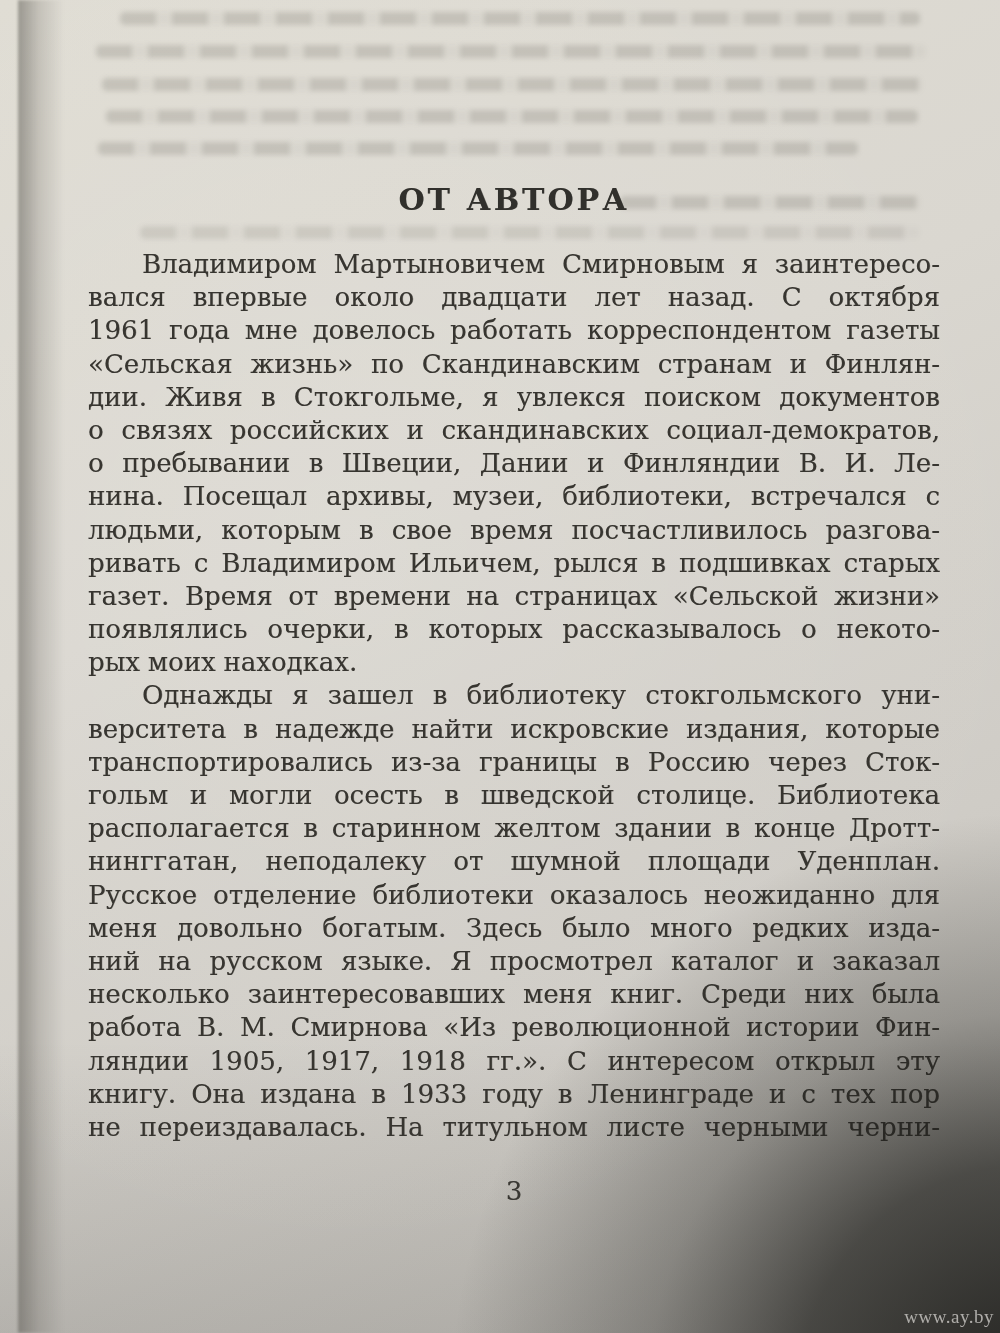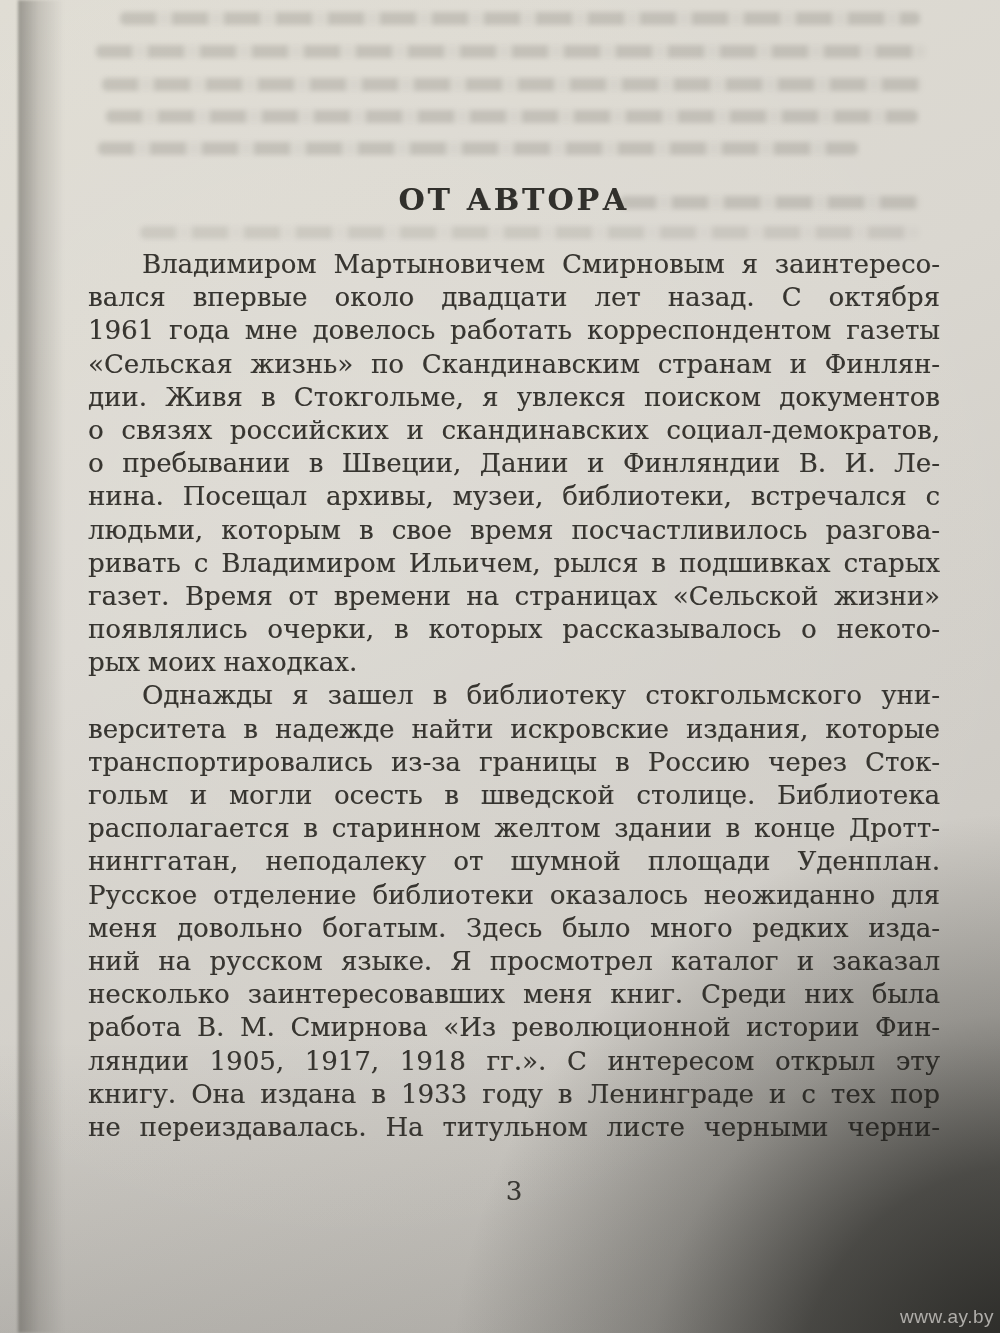--- a/index.html
+++ b/index.html
@@ -59,21 +59,21 @@
   .paragraph .line:first-child { text-indent: 54px; }
   .paragraph .line:last-child { text-align-last: left; }
   .paragraph.continues .line:last-child { text-align-last: justify; }
   .page-number {
     position: absolute; top: 1176px; left: 0; width: 100%;
     text-align: center; font-size: 26px; color: #3a3833;
     text-shadow: 0.4px 0.4px 0.5px rgba(52,50,46,0.4);
   }
   .watermark {
     position: absolute; right: 6px; bottom: 5px;
-    font-family: Liberation Sans, sans-serif; font-size: 19px;
+    font-family: Liberation Serif, serif; font-size: 19px;
     color: rgba(196,194,190,0.85); letter-spacing: 0.5px;
   }
 </style>
 </head>
 <body>
 
 <div class="photo">
 
   <div class="left-edge"></div>
   <div class="gutter-shadow"></div>

